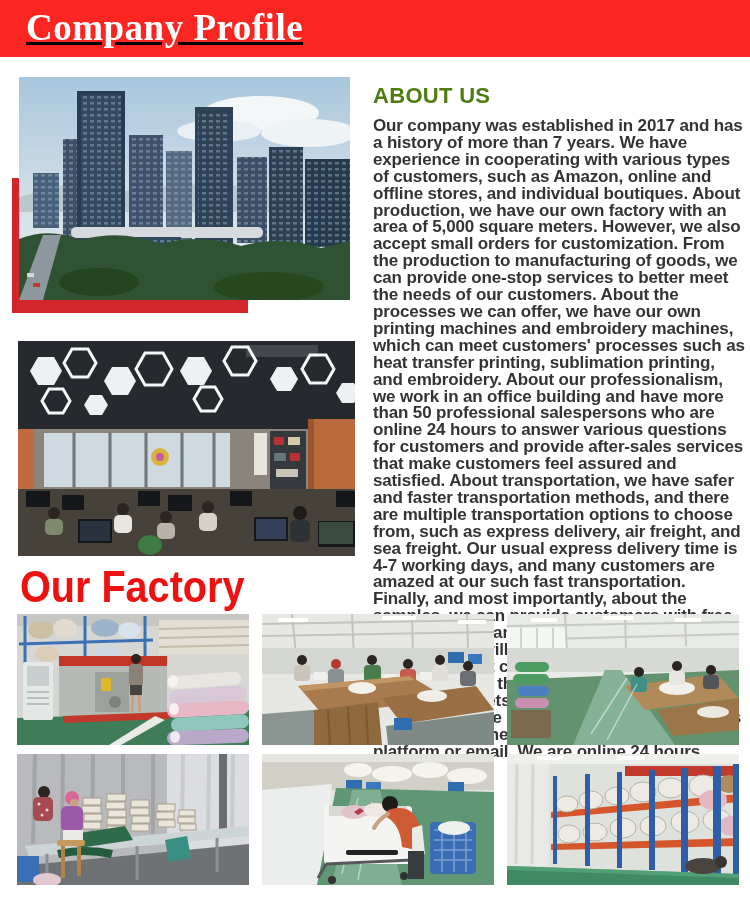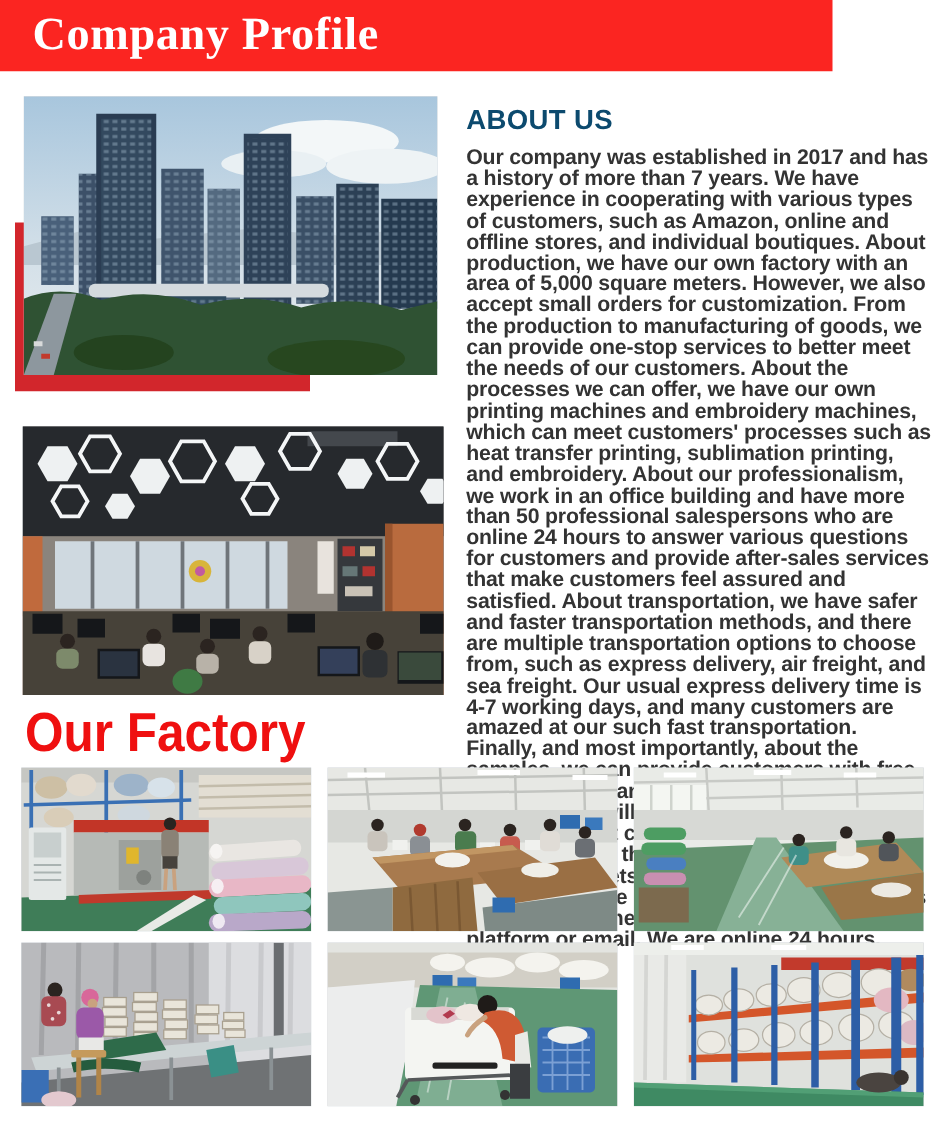--- a/index.html
+++ b/index.html
@@ -1,30 +1,30 @@
 <!DOCTYPE html>
 <html><head>
 <meta charset="utf-8">
 <style>
   html,body{margin:0;padding:0;background:#ffffff;}
   #page{position:relative;width:750px;height:913px;background:#ffffff;overflow:hidden;
         font-family:"Liberation Sans",sans-serif;}
   
-  .banner{position:absolute;left:0;top:0;width:666px;height:57px;background:#fb2521;}
+  .banner{position:absolute;left:0;top:0;width:750px;height:57px;background:#fb2521;text-decoration:underline;}
   .banner h1{margin:0;padding-left:26px;line-height:56px;font-family:"Liberation Serif","DejaVu Serif",serif;
              font-weight:bold;font-size:37px;color:#ffffff;letter-spacing:.5px;}
   
   .red-accent{position:absolute;left:12px;top:178px;width:236px;height:135px;background:#d2262c;}
   .photo{position:absolute;overflow:hidden;background:#cfd5d9;}
   .photo svg{display:block;width:100%;height:100%;}
   .city{left:19px;top:77px;width:331px;height:223px;}
   .office{left:18px;top:341px;width:337px;height:215px;}
   
   .about{position:absolute;left:373px;top:83px;width:373px;}
-  .about h2{margin:0 0 9px 0;font-size:22px;font-weight:bold;color:#0c4a6e;letter-spacing:.3px;}
+  .about h2{margin:0 0 9px 0;font-size:22px;font-weight:bold;color:#4d7c0f;letter-spacing:.3px;}
   .about p{margin:0;font-size:17px;line-height:16.9px;font-weight:600;color:#333333;letter-spacing:-.15px;}
   
   .factory-h{position:absolute;left:20px;top:562px;margin:0;font-size:44px;font-weight:bold;color:#ef1010;
              transform:scaleX(.9);transform-origin:left center;white-space:nowrap;}
   .g{width:232px;height:131px;}
   .r1{top:614px;} .r2{top:754px;}
   .c1{left:17px;} .c2{left:262px;} .c3{left:507px;}
 </style>
 </head>
 <body>

